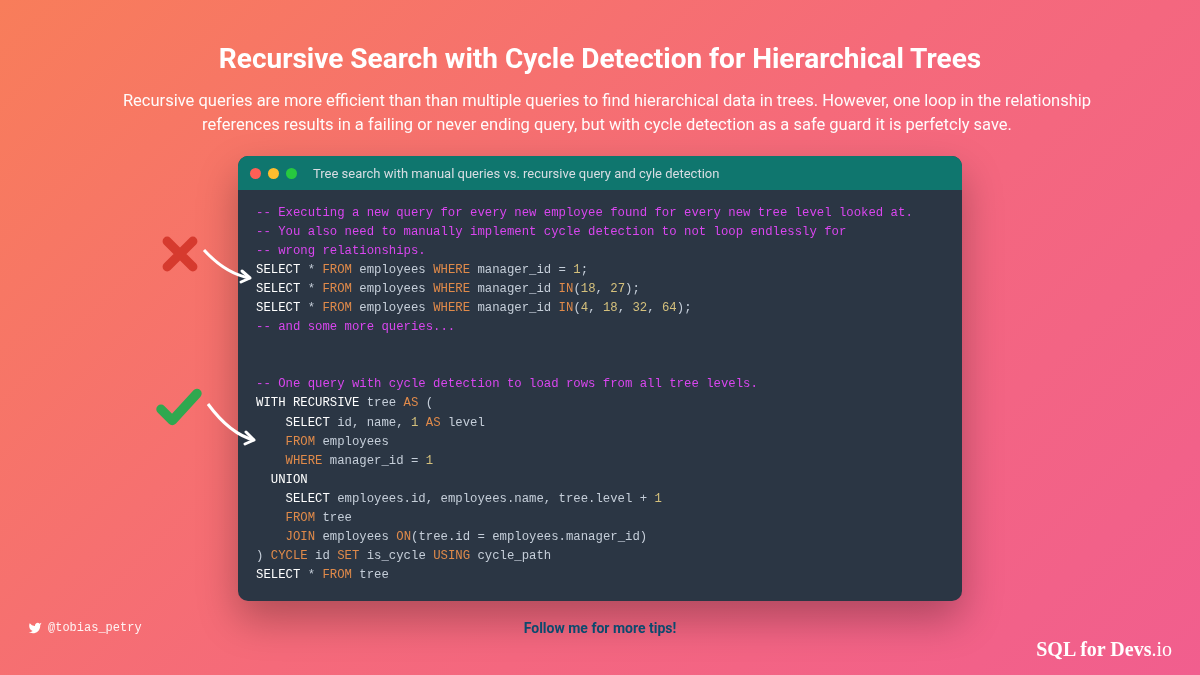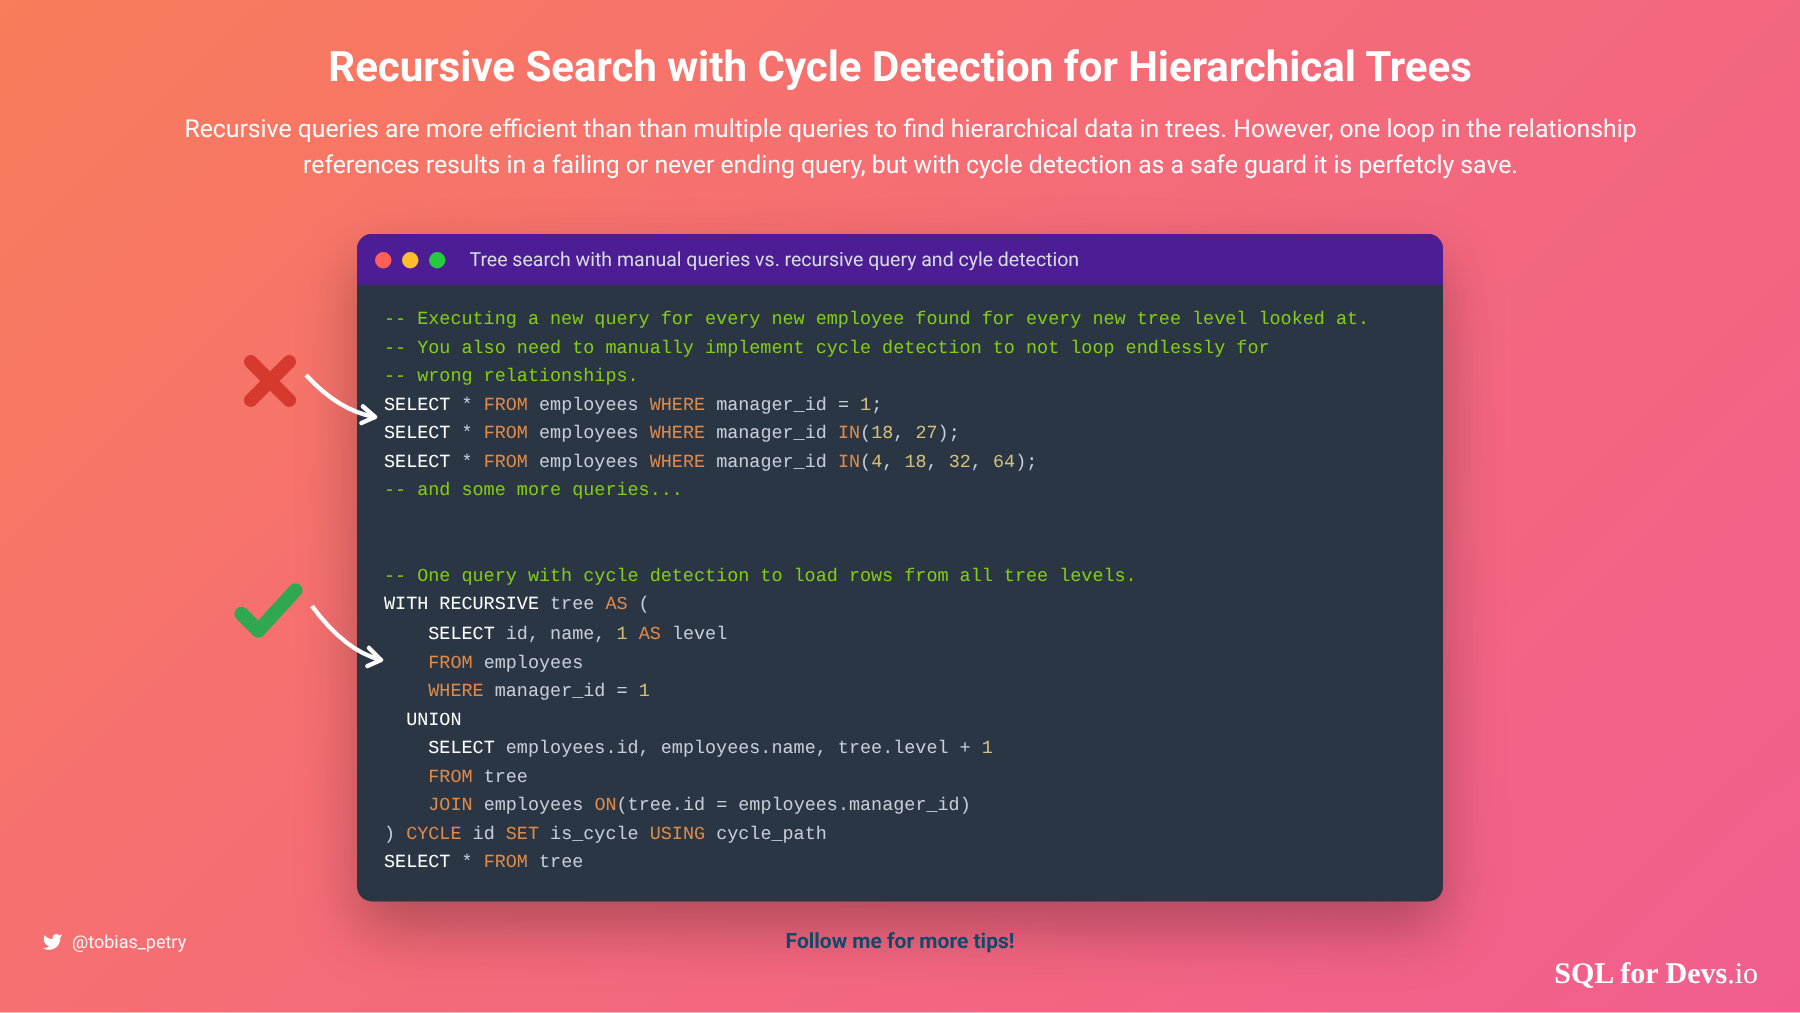--- a/index.html
+++ b/index.html
@@ -9,62 +9,62 @@
     background: linear-gradient(135deg, #f87d5a 0%, #f56a7a 50%, #f15e8e 100%);
     font-family: -apple-system, BlinkMacSystemFont, "Segoe UI", Roboto, sans-serif;
     color: #fff;
     position: relative;
     overflow: hidden;
   }
   .title {
     text-align: center;
     font-size: 28px;
     font-weight: 700;
-    padding-top: 28px;
+    padding-top: 42px;
   }
   .subtitle {
     text-align: center;
     font-size: 16.5px;
     font-weight: 400;
     padding: 14px 90px 0 104px;
     line-height: 1.45;
     color: rgba(255,255,255,0.97);
   }
   .code-window {
     position: absolute;
     left: 238px;
     top: 156px;
     width: 724px;
     background: #2b3644;
     border-radius: 10px;
     box-shadow: 0 18px 40px rgba(0,0,0,0.28);
     overflow: hidden;
   }
   .window-bar {
-    background: #4c1d95;
+    background: #0f766e;
     height: 34px;
     display: flex;
     align-items: center;
     padding: 0 12px;
   }
   .dots { display: flex; gap: 7px; margin-right: 16px; }
   .dot { width: 11px; height: 11px; border-radius: 50%; }
   .dot.red { background: #ff5f56; }
   .dot.yellow { background: #ffbd2e; }
   .dot.green { background: #27c93f; }
   .window-title { font-size: 13px; color: #d8dde3; }
   .code-body {
     padding: 14px 18px 16px 18px;
     font-family: "SFMono-Regular", Consolas, "Liberation Mono", Menlo, monospace;
     font-size: 12.3px;
     line-height: 1.55;
     white-space: pre;
     color: #c5ced9;
   }
-  .cm { color: #84cc16; }
+  .cm { color: #d946ef; }
   .kw { color: #ffffff; }
   .kw2 { color: #e08a4a; }
   .nm { color: #d4c07c; }
 
   .cross-icon {
     position: absolute;
     left: 158px;
     top: 232px;
     width: 44px;
     height: 44px;
@@ -99,20 +99,21 @@
     display: flex;
     align-items: center;
     justify-content: space-between;
     padding: 0 28px;
   }
   .twitter {
     display: flex;
     gap: 6px;
     font-size: 12px;
     color: rgba(255,255,255,0.92);
+    font-family: Liberation Mono, monospace;
   }
   .follow {
     position: absolute;
     left: 50%;
     transform: translateX(-50%);
     font-size: 14px;
     font-weight: 700;
     color: #0c4a6e;
   }
   .brand {

